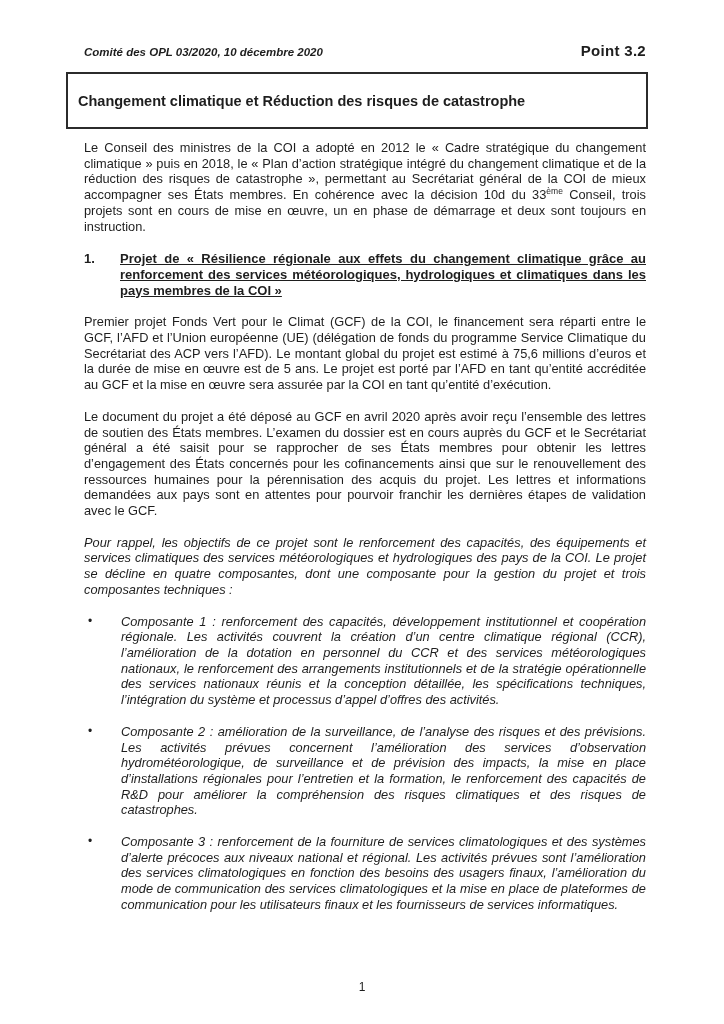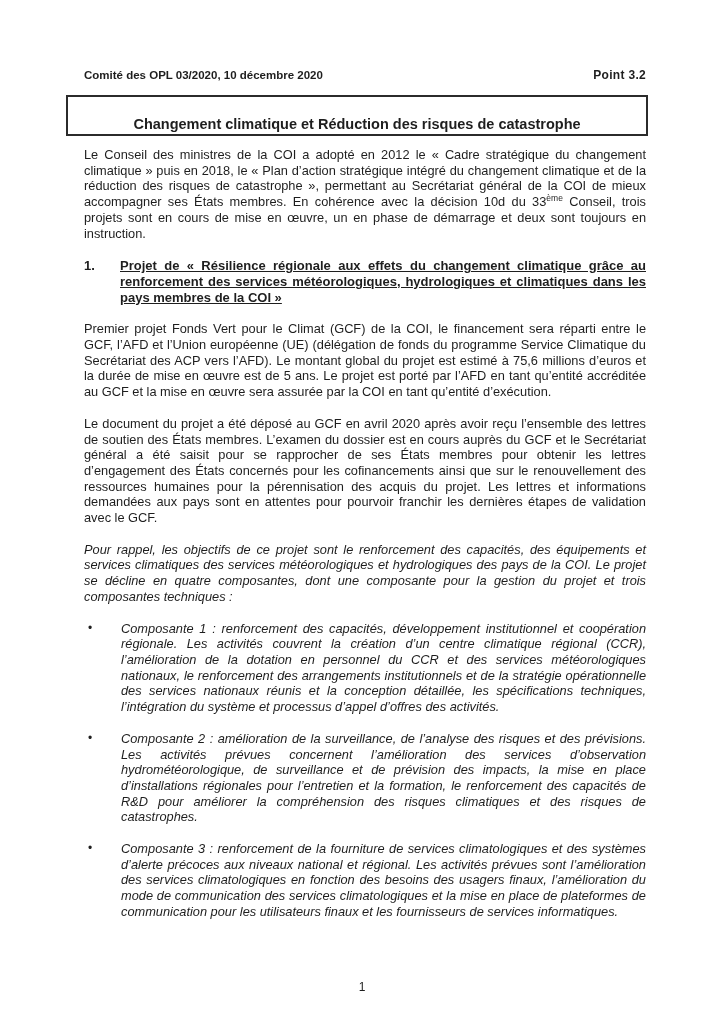--- a/index.html
+++ b/index.html
@@ -17,32 +17,32 @@
   }
   .header-row {
     display: flex;
     justify-content: space-between;
     align-items: baseline;
     margin-bottom: 13px;
   }
   .header-left {
     font-size: 11.5px;
     font-weight: bold;
+    font-style: italic;
   }
   .header-right {
-    font-size: 12px;
+    font-size: 15px;
     font-weight: bold;
     letter-spacing: 0.3px;
-    margin-top: 26px;
   }
   .title-box {
     border: 2px solid #2b2b2b;
     margin: 0 -2px 0 -18px;
-    padding: 18px 10px 1px 10px;
-    text-align: center;
+    padding: 18px 10px 17px 10px;
+    text-align: left;
   }
   .title-box .title-text {
     font-size: 14.5px;
     font-weight: bold;
   }
   .para {
     font-size: 12.8px;
     line-height: 15.7px;
     text-align: justify;
     margin: 16px 0;

